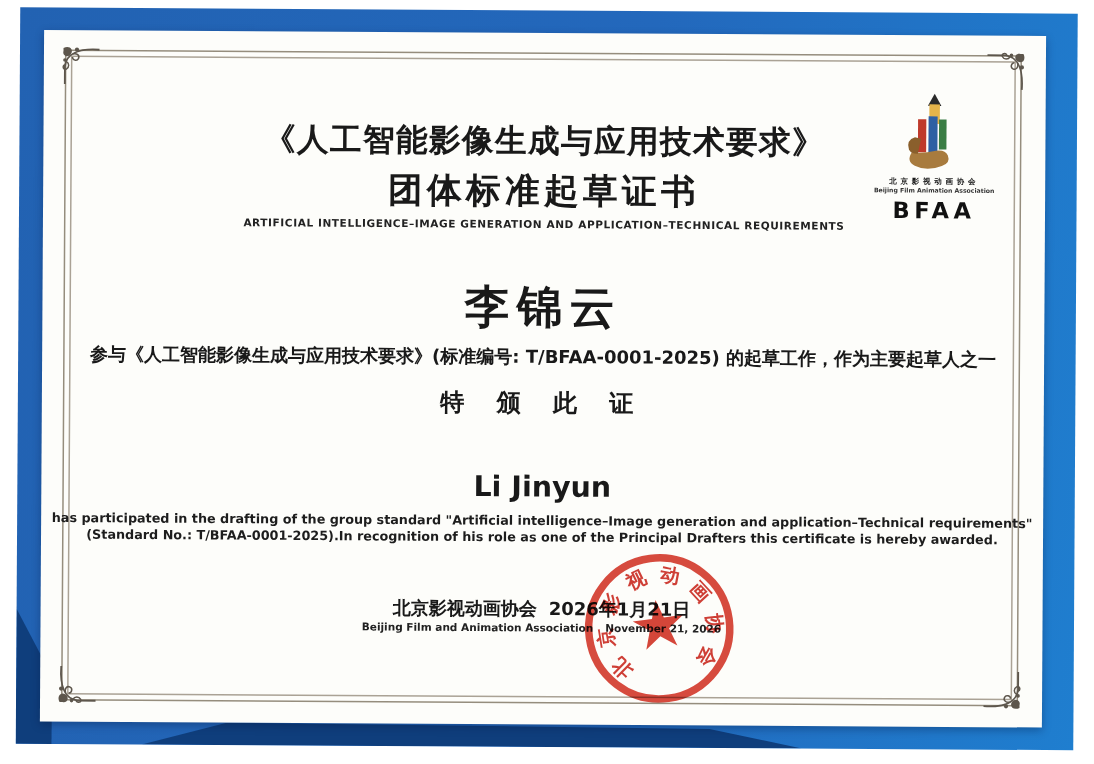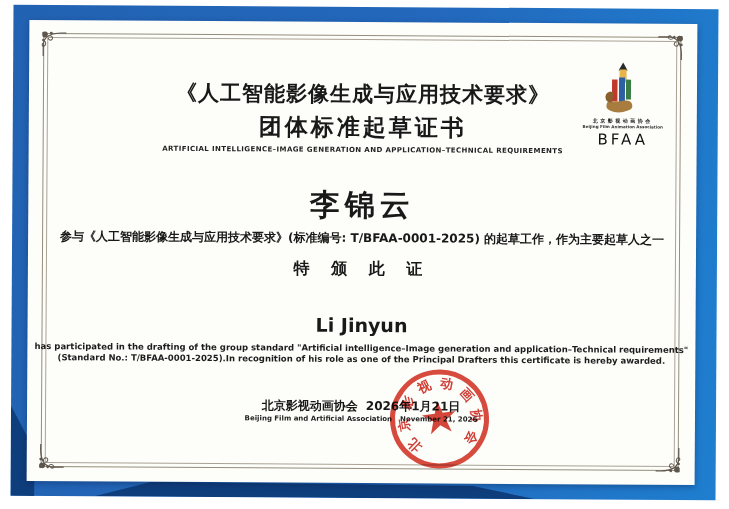--- a/index.html
+++ b/index.html
@@ -53,21 +53,21 @@
   .footer-zh { top: 376px; font-size: 12px; font-weight: 800; }
   .footer-en { top: 393px; font-size: 7px; font-weight: 700; color: #222; }
   .sp { display: inline-block; margin: 0 4px; }
 
   .logo {
     position: absolute; right: 26px; top: 38px; width: 96px;
     display: flex; flex-direction: column; align-items: center; text-align: center;
   }
   .logo-org-zh { font-size: 5px; font-weight: 700; letter-spacing: 2.5px; color: #1a1a1a; margin-top: 2px; white-space: nowrap; }
   .logo-org-en { font-size: 5px; font-weight: 600; color: #333; transform: scale(0.82); white-space: nowrap; }
-  .logo-abbr { font-size: 15px; font-weight: 400; letter-spacing: 3px; color: #111; margin-top: 1px; }
+  .logo-abbr { font-size: 15px; font-weight: 700; letter-spacing: 3px; color: #111; margin-top: 1px; }
 
   .seal {
     position: absolute; left: 363px; top: 347px; width: 99px; height: 99px;
     border-radius: 50%;
     border: 5px solid rgba(208,38,24,0.92);
     mix-blend-mode: multiply; opacity: 0.9;
     transform: rotate(-8deg);
   }
   .seal-star {
     position: absolute; left: 50%; top: 50%; transform: translate(-50%, -54%);
@@ -154,21 +154,21 @@
     <div class="txt award-zh">特 颁 此 证</div>
     <div class="txt name-en">Li Jinyun</div>
     <div class="txt body-en">
       <div>has participated in the drafting of the group standard "Artificial intelligence–Image generation and  application–Technical requirements"</div>
       <div>(Standard No.: T/BFAA-0001-2025).In recognition of his role as one of the Principal Drafters this certificate is hereby awarded.</div>
     </div>
     <div class="txt footer-zh">
       <span class="sp">北京影视动画协会</span><span class="sp">2026年1月21日</span>
     </div>
     <div class="txt footer-en">
-      <span class="sp">Beijing Film and Artificial Association</span><span class="sp">November 21, 2026</span>
+      <span class="sp">Beijing Film and Animation Association</span><span class="sp">November 21, 2026</span>
     </div>
 
     <div class="seal">
       <div class="seal-star">★</div>
       <span class="seal-char" style="transform: rotate(-128deg) translateY(-37px);">北</span>
       <span class="seal-char" style="transform: rotate(-91.4deg) translateY(-37px);">京</span>
       <span class="seal-char" style="transform: rotate(-54.9deg) translateY(-37px);">影</span>
       <span class="seal-char" style="transform: rotate(-18.3deg) translateY(-37px);">视</span>
       <span class="seal-char" style="transform: rotate(18.3deg) translateY(-37px);">动</span>
       <span class="seal-char" style="transform: rotate(54.9deg) translateY(-37px);">画</span>

